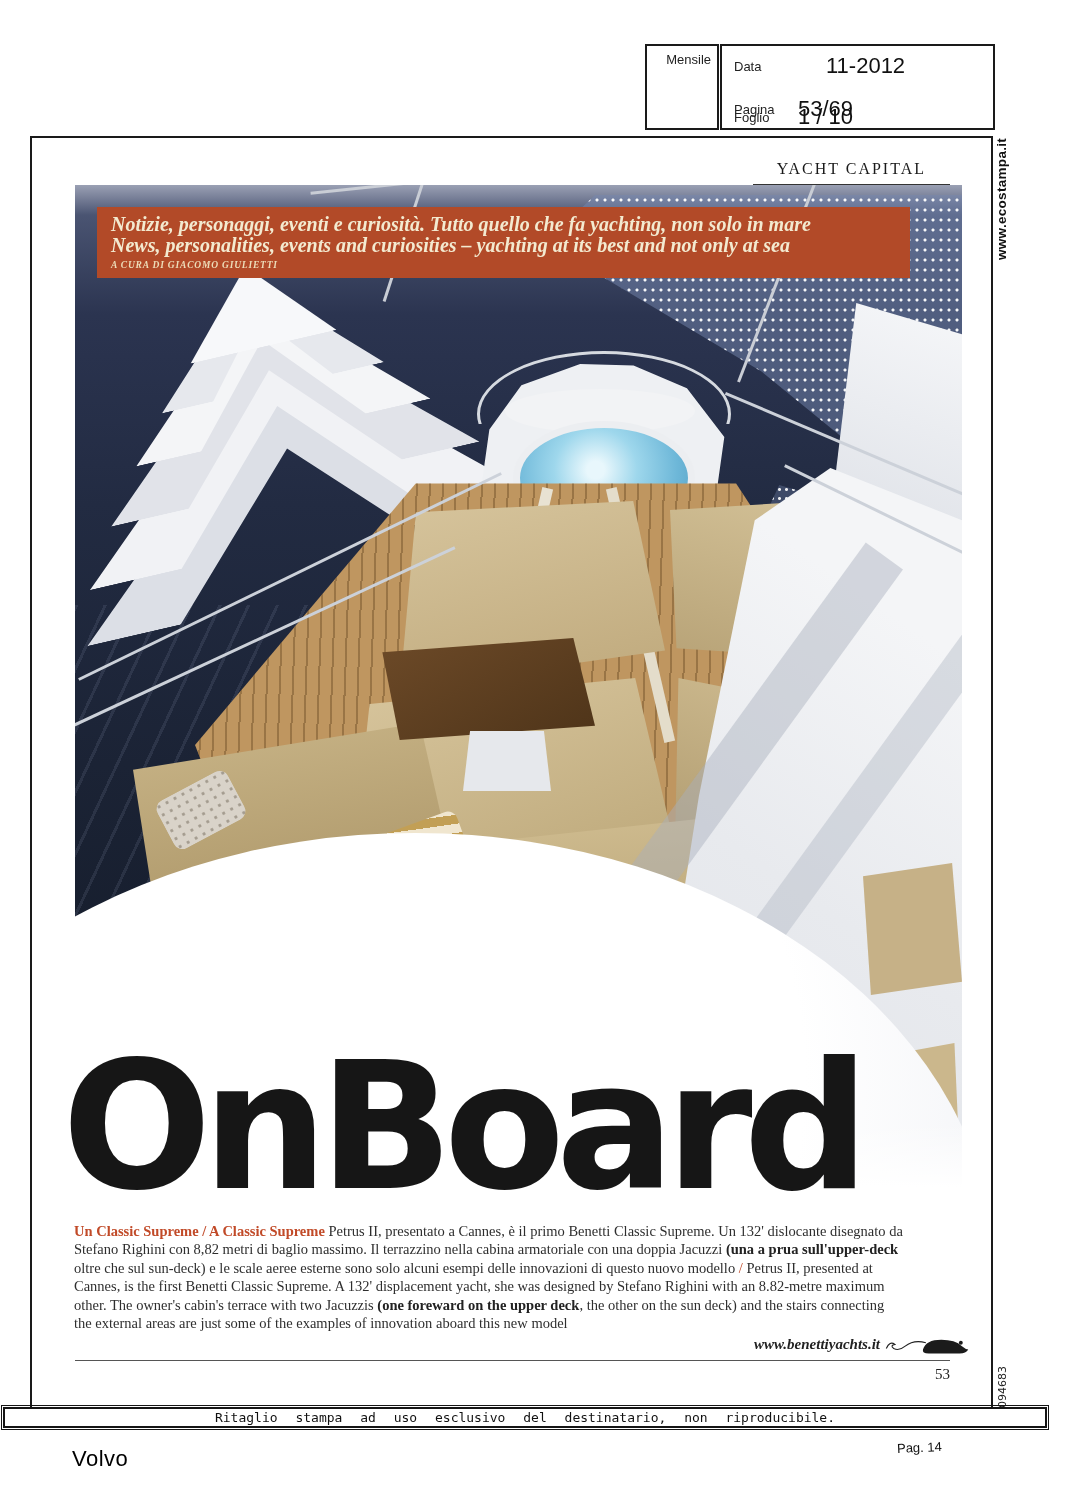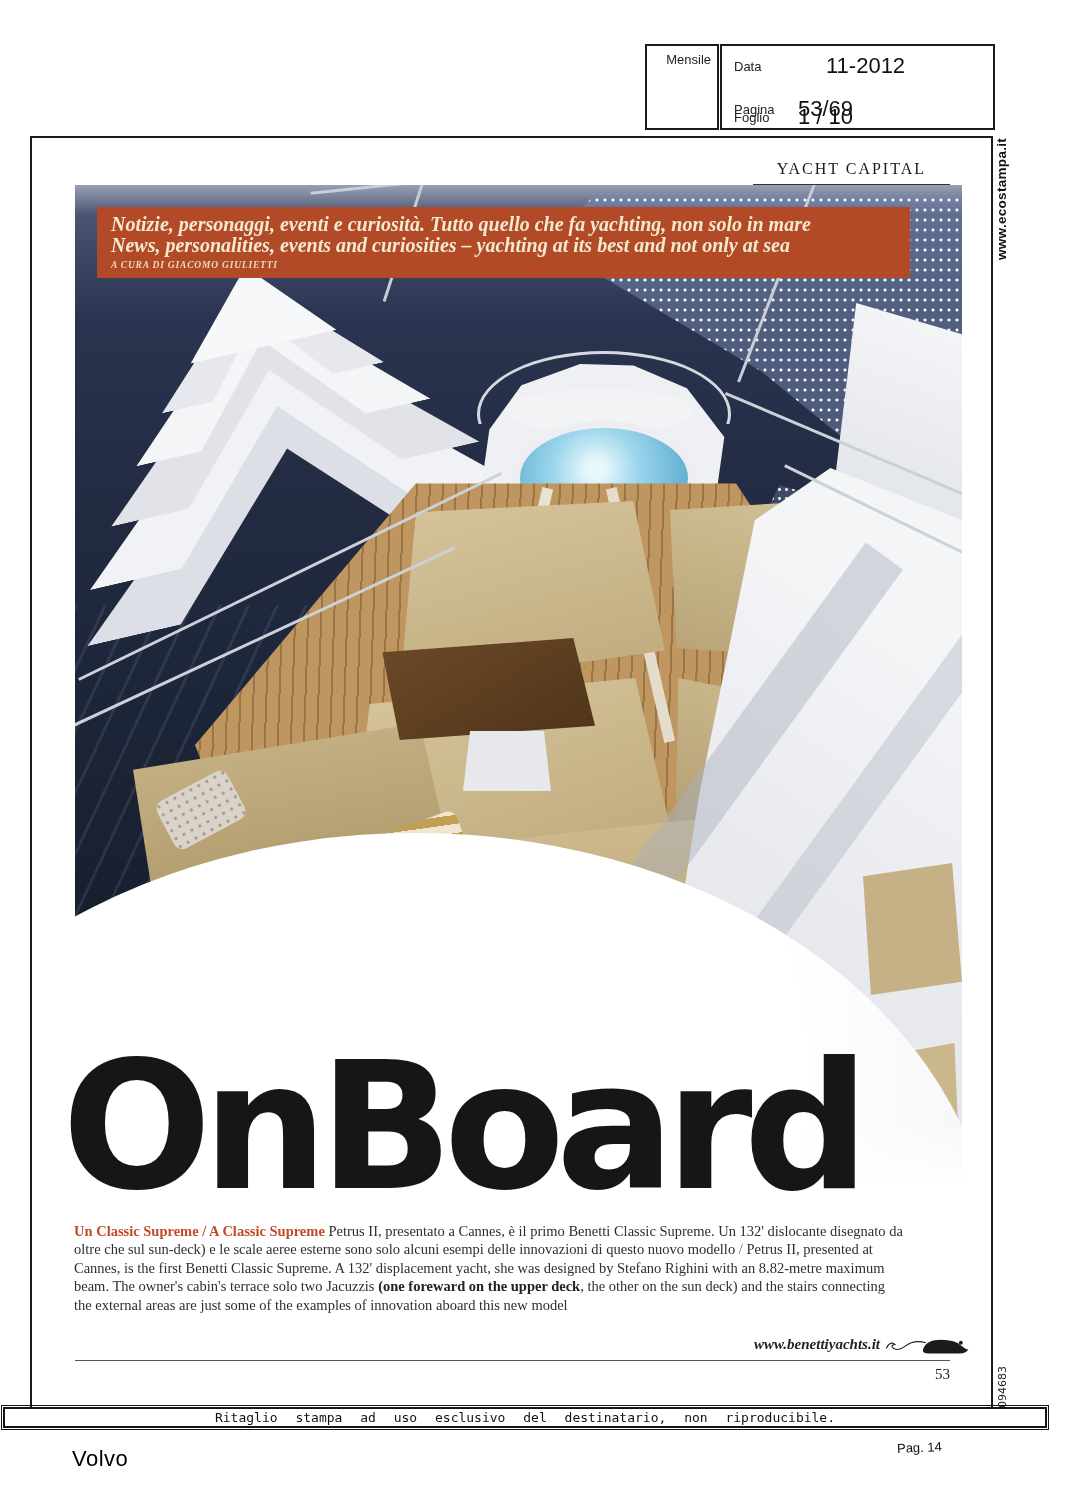--- a/index.html
+++ b/index.html
@@ -271,23 +271,24 @@
 
   <div class="ab banner">
     <div class="banner-line bl2">News, personalities, events and curiosities – yachting at its best and not only at sea</div>
     <div class="banner-line bl1">Notizie, personaggi, eventi e curiosità. Tutto quello che fa yachting, non solo in mare</div>
     <div class="banner-byline">A CURA DI GIACOMO GIULIETTI</div>
   </div>
 
   <div class="ab big-title">OnBoard</div>
   <div class="ab article-body">
       <div class="pline"><span class="seg-lead">Un Classic Supreme / A Classic Supreme</span><span class="seg-n"> Petrus II, presentato a Cannes, è il primo Benetti Classic Supreme. Un 132' dislocante disegnato da</span></div>
+      <div class="pline"><span class="seg-n">Stefano Righini con 8,82 metri di baglio massimo. Il terrazzino nella cabina armatoriale con una doppia Jacuzzi </span><span class="seg-b">(una a prua sull'upper-deck</span></div>
       <div class="pline"><span class="seg-n">oltre che sul sun-deck) e le scale aeree esterne sono solo alcuni esempi delle innovazioni di questo nuovo modello </span><span class="seg-slash">/</span><span class="seg-n"> Petrus II, presented at</span></div>
       <div class="pline"><span class="seg-n">Cannes, is the first Benetti Classic Supreme. A 132' displacement yacht, she was designed by Stefano Righini with an 8.82-metre maximum</span></div>
-      <div class="pline"><span class="seg-n">beam. The owner's cabin's terrace solo two Jacuzzis </span><span class="seg-b">(one foreward on the upper deck</span><span class="seg-n">, the other on the sun deck) and the stairs connecting</span></div>
+      <div class="pline"><span class="seg-n">other. The owner's cabin's terrace with two Jacuzzis </span><span class="seg-b">(one foreward on the upper deck</span><span class="seg-n">, the other on the sun deck) and the stairs connecting</span></div>
       <div class="pline"><span class="seg-n">the external areas are just some of the examples of innovation aboard this new model</span></div>
     </div>
 
   <div class="ab benetti">www.benettiyachts.it</div>
   <div class="ab mouse">
     <svg width="86" height="26" viewBox="0 0 150 44">
       <path d="M4 28 q6 -14 15 -7 q-9 2 -2 7 q9 5 20 -4 q15 -12 36 -6" fill="none" stroke="#222" stroke-width="2"></path>
       <path d="M68 30 q5 -17 32 -17 q24 0 36 11 q6 5 11 6 q-4 7 -15 7 l-54 0 q-12 0 -10 -7 z" fill="#1b1b1b"></path>
       <circle cx="134" cy="18" r="3.4" fill="#1b1b1b"></circle>
     </svg>

